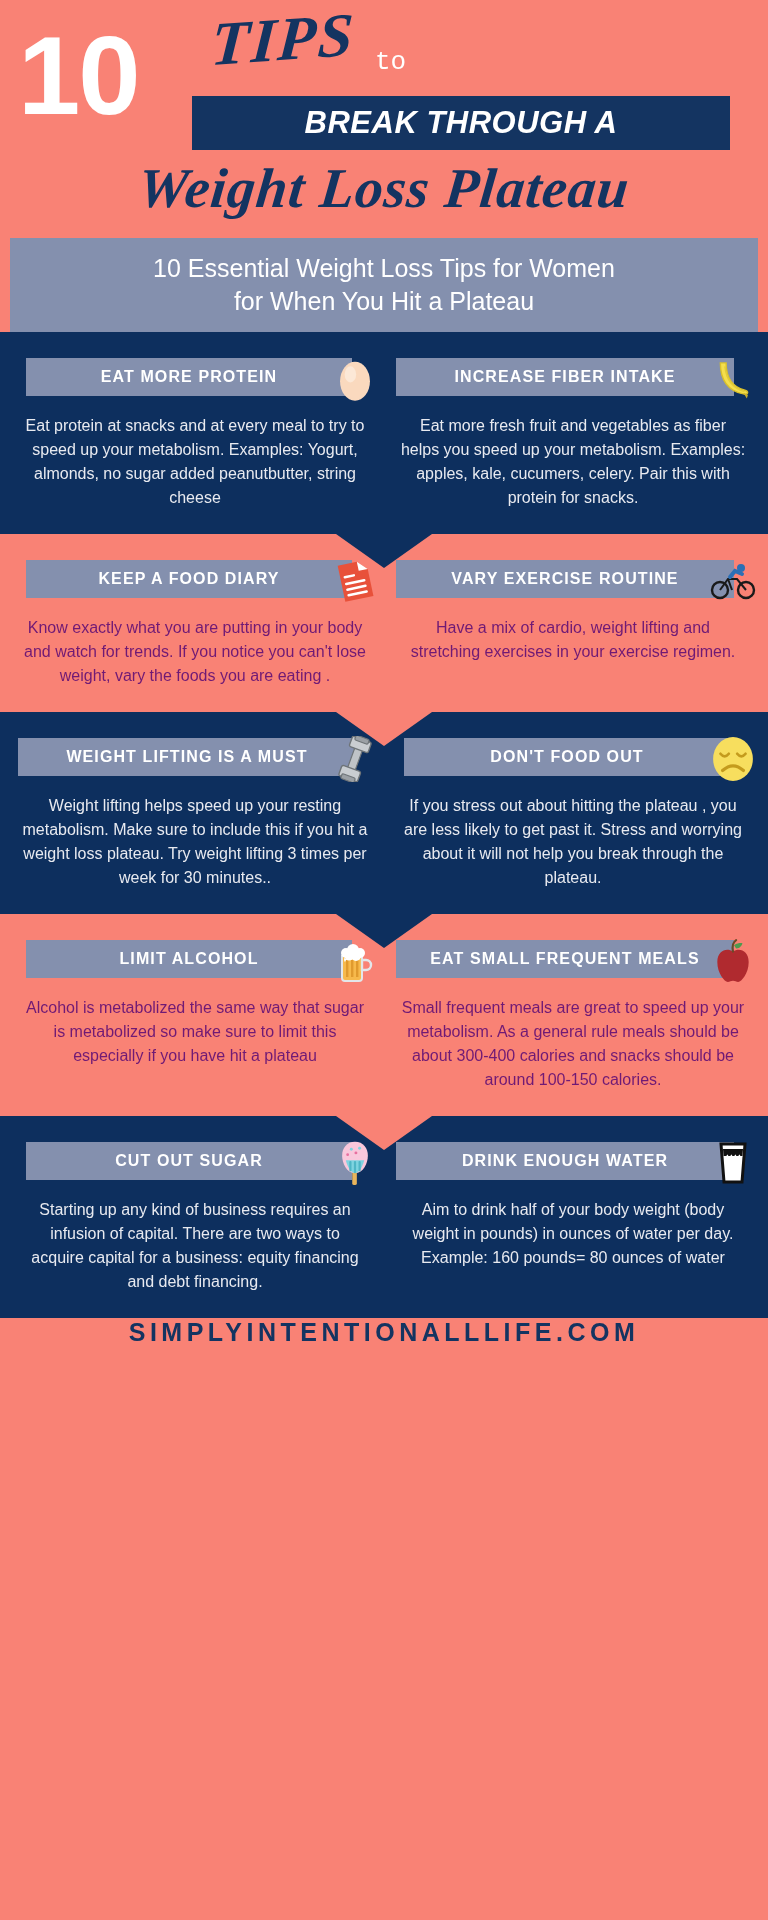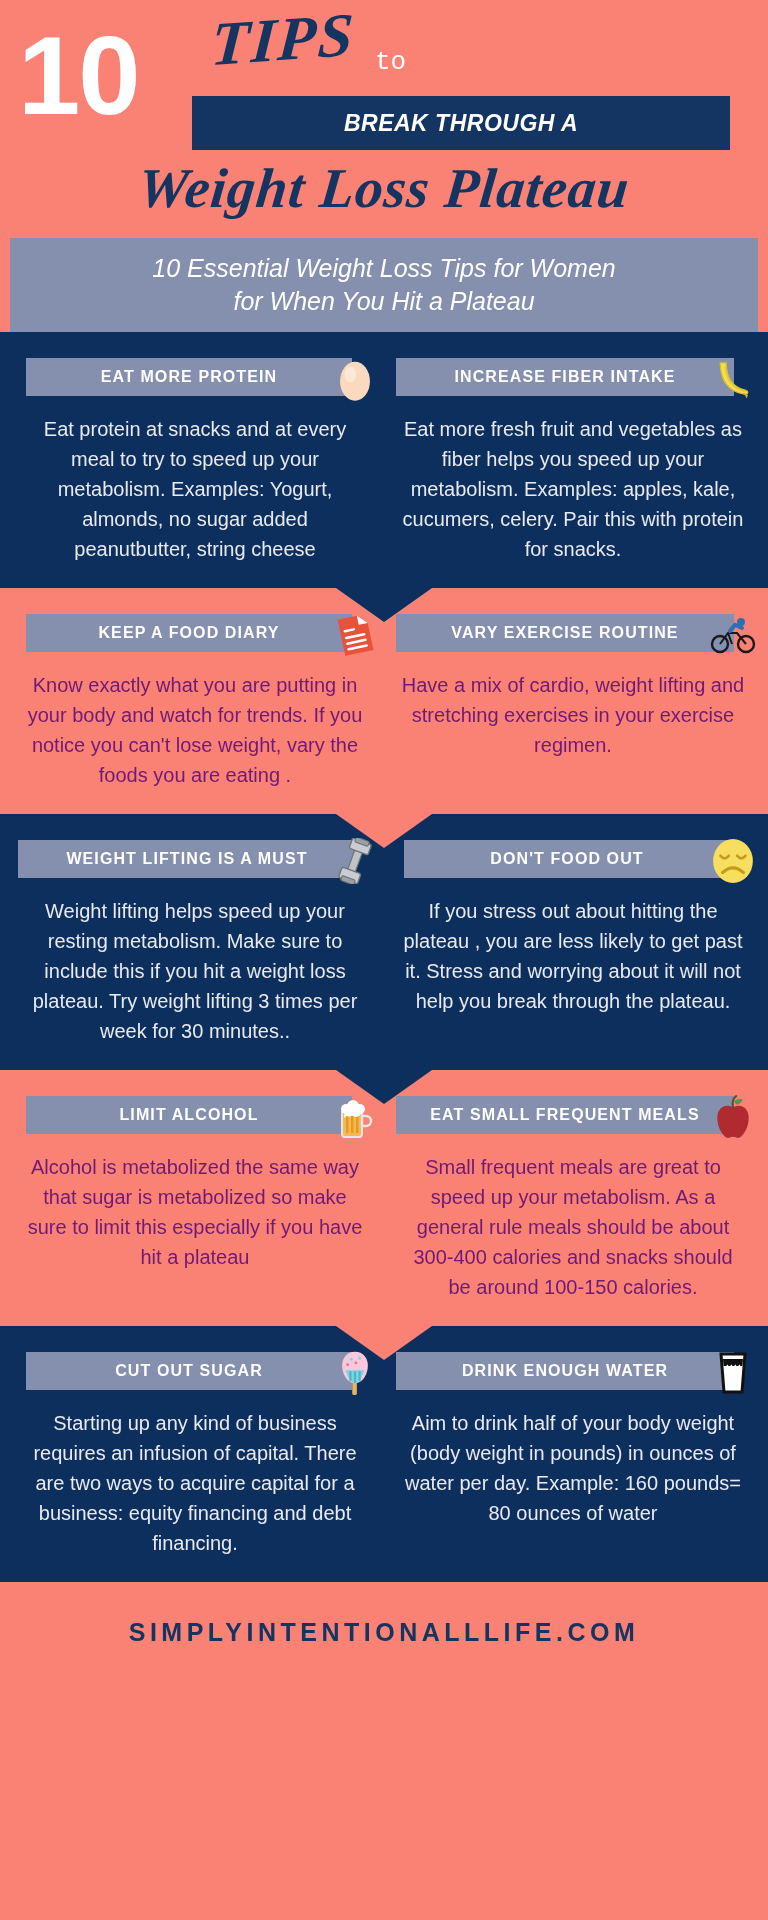--- a/index.html
+++ b/index.html
@@ -32,42 +32,42 @@
     font-size: 26px; color: #FFFFFF; font-weight: 400;
     font-family: Liberation Mono, monospace;
     margin-top: 6px;
   }
   .break-band {
     position: absolute; left: 192px; top: 96px;
     width: 538px; height: 54px; background: #143461;
     display: flex; align-items: center; justify-content: center;
   }
   .break-band span {
-    color: #FFFFFF; font-size: 23px; font-weight: 700;
+    color: #FFFFFF; font-size: 31px; font-weight: 700;
     font-style: italic; letter-spacing: 0.5px;
     font-family: "Liberation Sans", sans-serif;
   }
   .plateau-script {
     position: absolute; left: 0; top: 156px; width: 768px;
     text-align: center;
     font-family: "Liberation Serif", serif;
     font-style: italic; font-weight: 700;
     font-size: 56px; color: #143461;
     letter-spacing: 1px;
     transform: skewX(-6deg);
   }
 
   
   .subtitle-band {
     position: relative; margin: 0 10px; background: #8490AE;
     height: 94px; display: flex; flex-direction: column;
     align-items: center; justify-content: center;
   }
   .subtitle-band div {
-    color: #FFFFFF; font-size: 25px; font-style: italic;
+    color: #FFFFFF; font-size: 25px; 
     line-height: 1.32; text-align: center;
     font-family: "Liberation Sans", sans-serif; font-weight: 300;
   }
 
   
   .section { position: relative; width: 768px; }
   .section.navy   { background: #0D2F5E; }
   .section.salmon { background: #F98275; }
   .notch {
     position: absolute; left: 50%; bottom: -34px;
@@ -92,40 +92,40 @@
     padding: 0 14px;
   }
   .badge span {
     color: #FFFFFF; font-size: 16px; font-weight: 700;
     letter-spacing: 1.1px; white-space: nowrap;
     font-family: "Liberation Sans", sans-serif;
   }
   .badge.narrow { margin: 0 26px 0 14px; }
   .badge.wide   { margin: 0 22px 0 6px; }
   .tip-body {
-    font-size: 20px; line-height: 1.5; text-align: center;
+    font-size: 16px; line-height: 1.5; text-align: center;
     padding: 0 10px;
     font-family: "Liberation Sans", sans-serif;
   }
   .navy .tip-body   { color: #E8EAF0; }
   .salmon .tip-body { color: #701a75; }
 
   
   .tip-icon {
     position: absolute; right: 0; top: 50%;
     transform: translateY(-50%);
     width: 46px; height: 46px; z-index: 4;
     pointer-events: none;
   }
   .tip-icon svg { width: 100%; height: 100%; display: block; }
 
   
   .footer {
     background: #F98275; height: 100px;
-    display: flex; align-items: center; justify-content: center;
+    display: flex; align-items: flex-start; justify-content: center;
   }
   .footer span {
     color: #143461; font-size: 25px; font-weight: 700;
     letter-spacing: 4.5px;
     font-family: "Liberation Sans", sans-serif;
   }
 </style>
 </head>
 <body>
 

